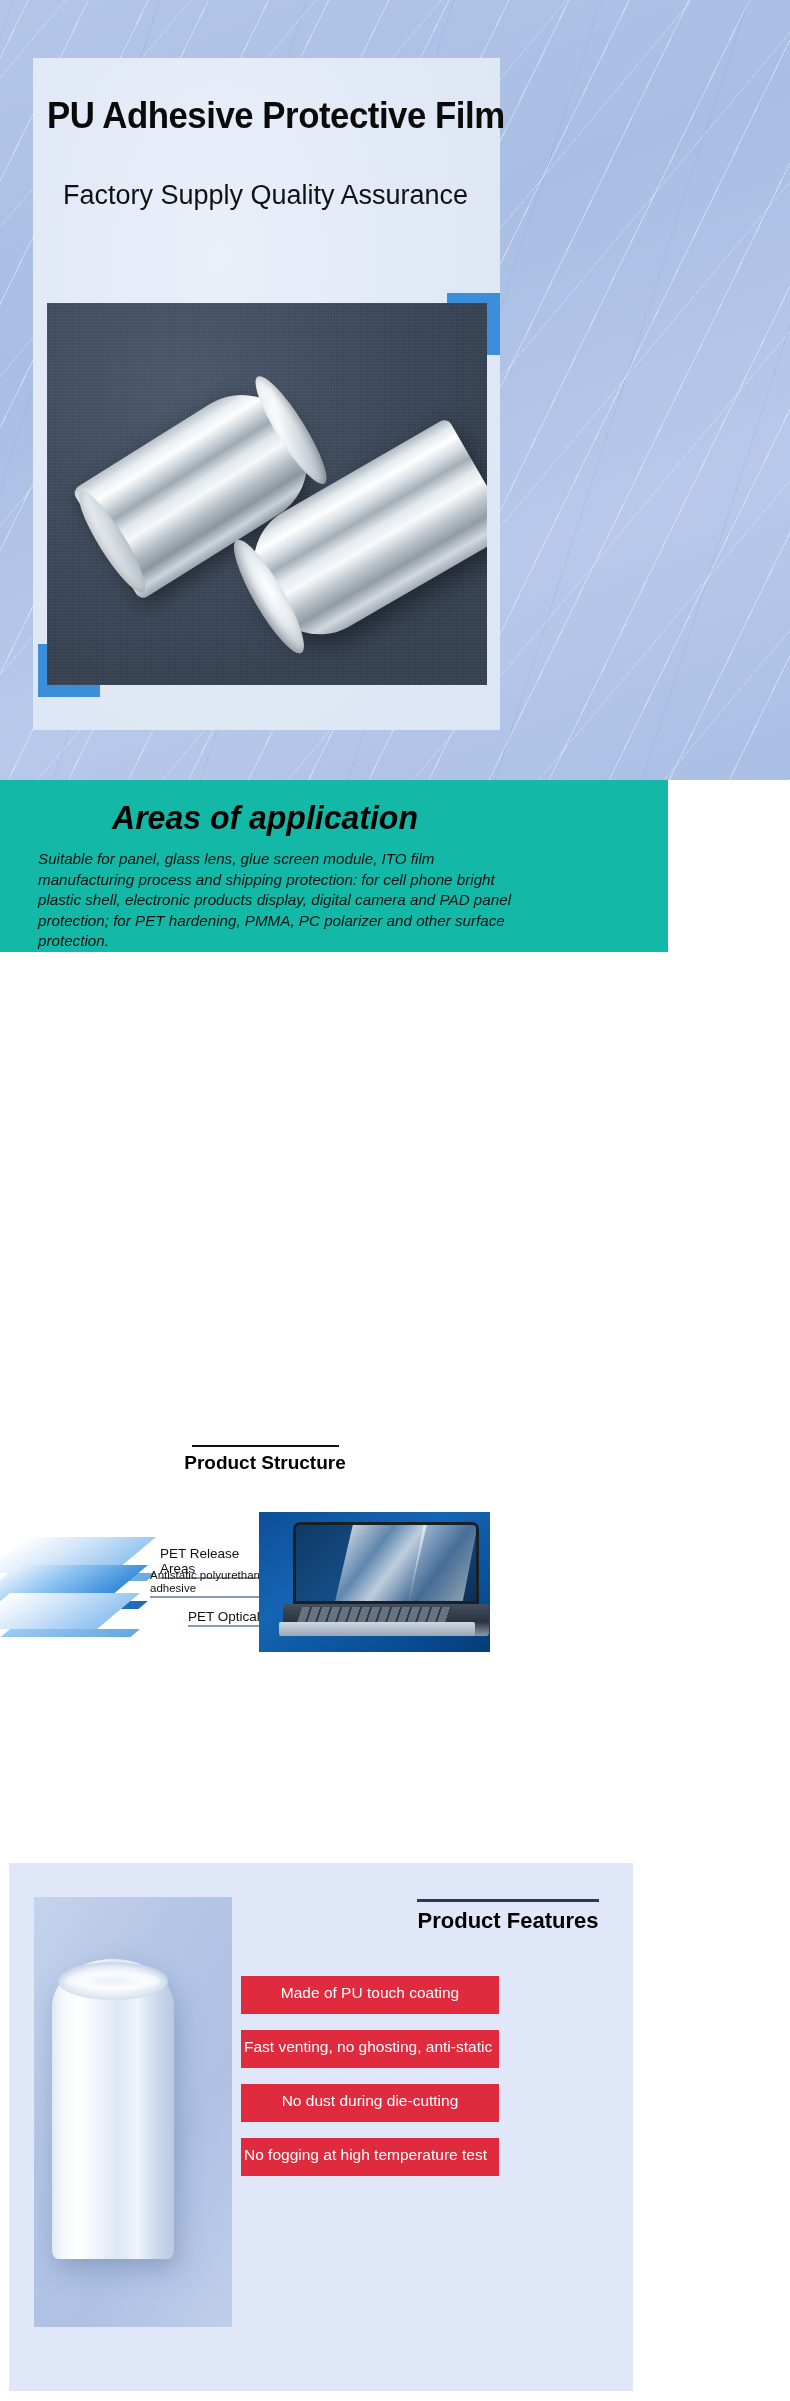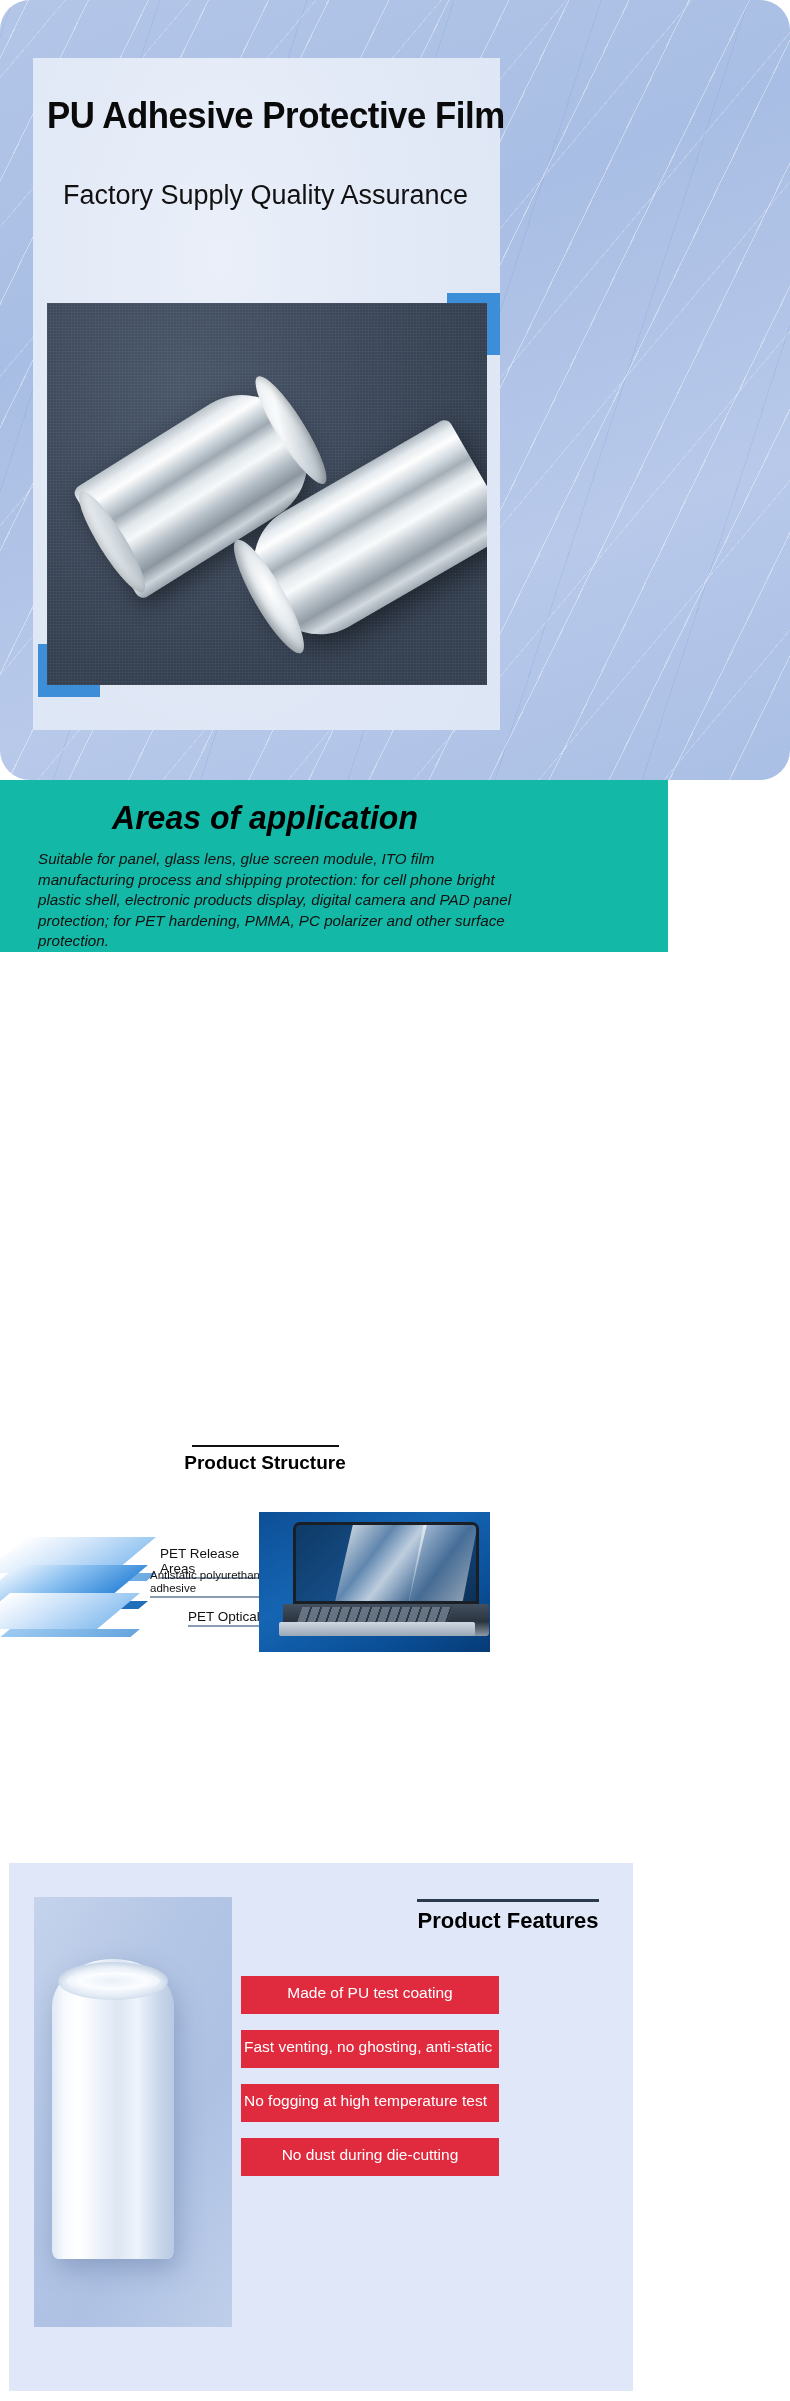--- a/index.html
+++ b/index.html
@@ -10,21 +10,20 @@
     width:790px; height:2401px;
     position:relative; overflow:hidden;
   }
 
   
   .hero {
     position:relative;
     width:790px; height:780px;
     background:linear-gradient(160deg,#b3c6e8 0%,#a9bee4 35%,#b8c9ea 70%,#aabfe5 100%);
     overflow:hidden;
-    border-radius:30px;
   }
   .hero-lines {
     position:absolute; inset:0;
     background-image:
       repeating-linear-gradient(-64deg, rgba(255,255,255,0.40) 0px, rgba(255,255,255,0.40) 1px, rgba(255,255,255,0) 1px, rgba(255,255,255,0) 54px),
       repeating-linear-gradient(-50deg, rgba(255,255,255,0.22) 0px, rgba(255,255,255,0.22) 1px, rgba(255,255,255,0) 1px, rgba(255,255,255,0) 96px),
       repeating-linear-gradient(-72deg, rgba(120,150,200,0.20) 0px, rgba(120,150,200,0.20) 1px, rgba(255,255,255,0) 1px, rgba(255,255,255,0) 140px);
     pointer-events:none;
   }
   .hero-panel {
@@ -348,25 +347,25 @@
     <div class="pf-roll"></div>
   </div>
 
   <div class="pf-head-wrap">
     <div class="pf-rule"></div>
     <div class="pf-title">Product Features</div>
   </div>
 
   <div class="pf-list">
     <div class="pf-item">
-      <span>Made of PU test coating</span>
+      <span>Made of PU touch coating</span>
     </div>
     <div class="pf-item wide">
       <span>Fast venting, no ghosting, anti-static</span>
     </div>
+    <div class="pf-item">
+      <span>No dust during die-cutting</span>
+    </div>
     <div class="pf-item wide">
       <span>No fogging at high temperature test</span>
     </div>
-    <div class="pf-item">
-      <span>No dust during die-cutting</span>
-    </div>
   </div>
 </div>
 
 </body></html>

